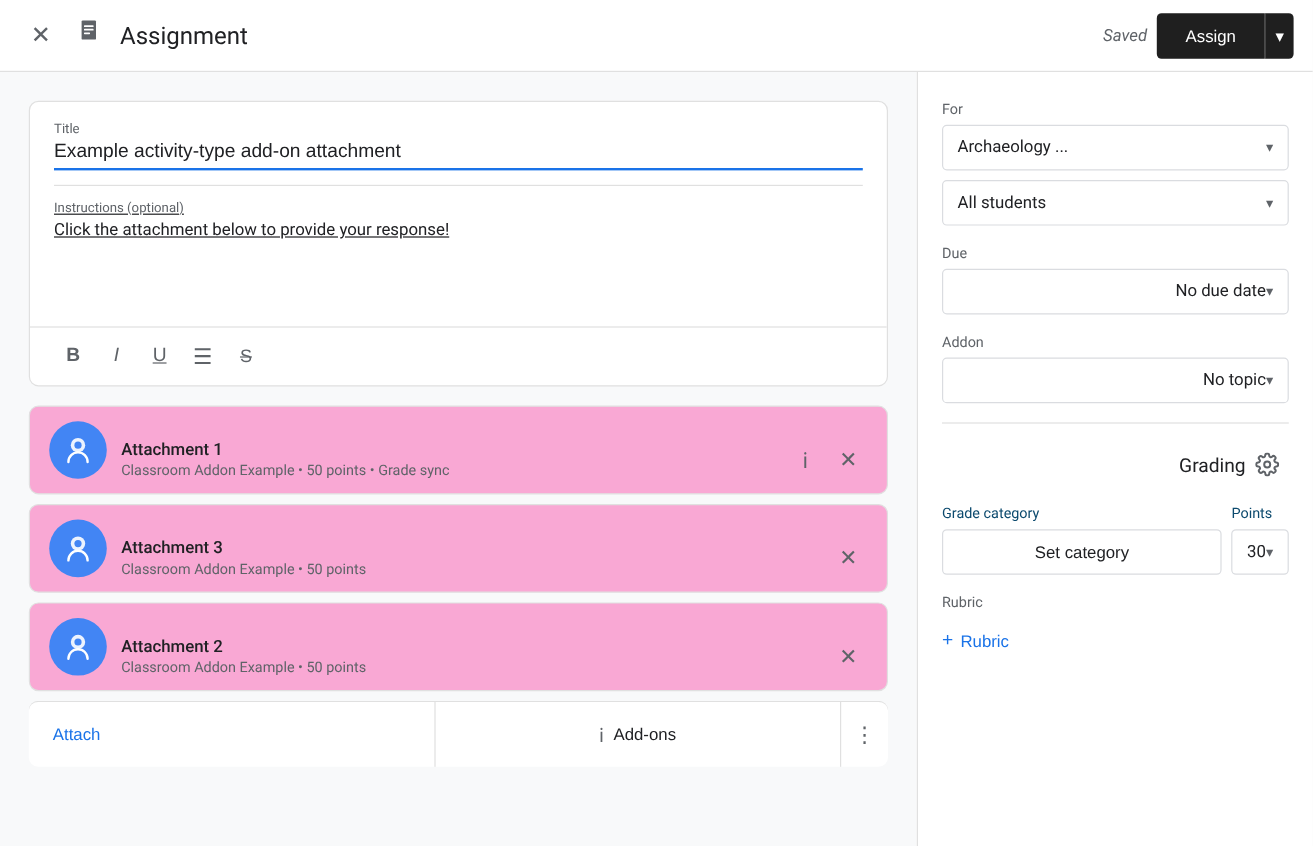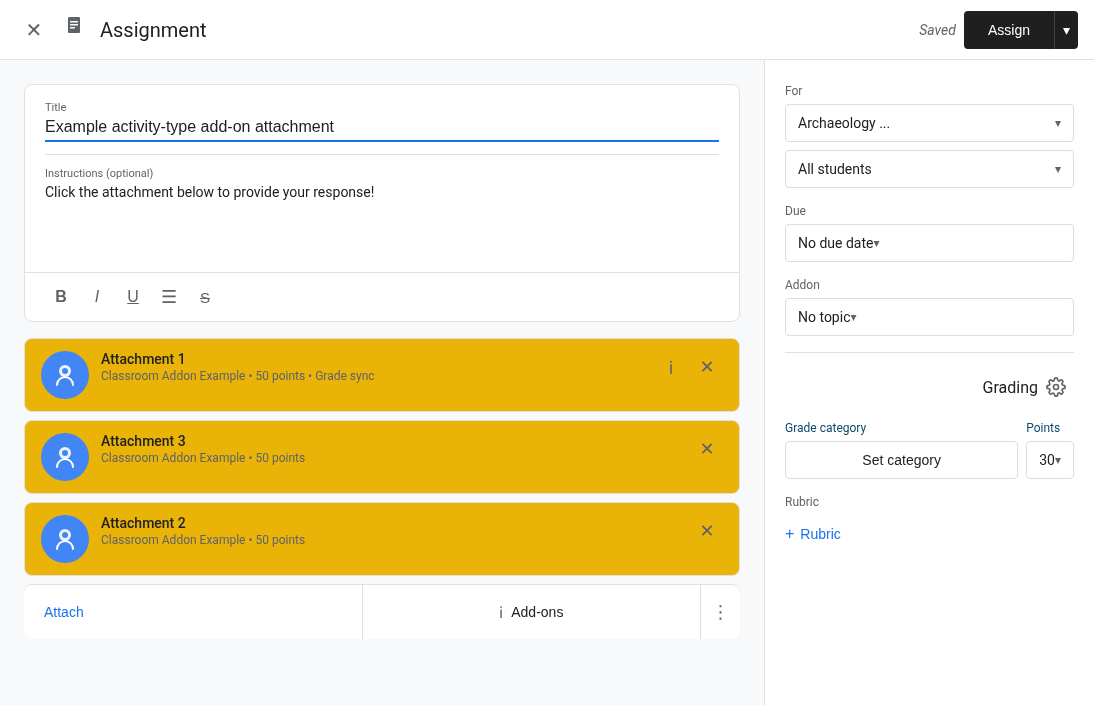--- a/index.html
+++ b/index.html
@@ -27,52 +27,52 @@
 
     
     .form-card { background: #fff; border-radius: 8px; border: 1px solid #e0e0e0; padding: 0; overflow: hidden; margin-bottom: 16px; }
 
     .title-section { padding: 16px 20px 12px; }
     .field-label { font-size: 11px; color: #5f6368; margin-bottom: 4px; }
     .title-input { width: 100%; border: none; outline: none; font-size: 16px; color: #202124; background: transparent; border-bottom: 2px solid #1a73e8; padding-bottom: 4px; }
 
     .divider { height: 1px; background: #e0e0e0; margin: 0 20px; }
 
-    .instructions-section { padding: 12px 20px 8px; }
+    .instructions-section { padding: 12px 20px 8px; text-decoration: underline; }
     .instructions-label { font-size: 11px; color: #5f6368; margin-bottom: 4px; }
     .instructions-text { font-size: 14px; color: #202124; min-height: 80px; }
 
     .toolbar { display: flex; align-items: center; gap: 4px; padding: 8px 20px; border-top: 1px solid #e0e0e0; }
     .toolbar-btn { width: 32px; height: 32px; border: none; background: none; cursor: pointer; display: flex; align-items: center; justify-content: center; border-radius: 4px; color: #5f6368; font-size: 16px; }
     .toolbar-btn.bold { font-weight: 700; }
     .toolbar-btn.italic { font-style: italic; }
     .toolbar-btn.underline { text-decoration: underline; }
 
     
-    .attachment-item { display: flex; align-items: flex-start; padding: 12px 16px; border: 1px solid #e0e0e0; border-radius: 8px; margin-bottom: 8px; background: #eab308; gap: 12px; }
+    .attachment-item { display: flex; align-items: flex-end; padding: 12px 16px; border: 1px solid #e0e0e0; border-radius: 8px; margin-bottom: 8px; background: #f9a8d4; gap: 12px; }
     .attachment-icon { width: 48px; height: 48px; border-radius: 50%; background: #4285f4; display: flex; align-items: center; justify-content: center; flex-shrink: 0; }
     .attachment-info { flex: 1; }
     .attachment-name { font-size: 14px; color: #202124; font-weight: 500; }
     .attachment-meta { font-size: 12px; color: #5f6368; margin-top: 2px; }
     .attachment-actions { display: flex; gap: 4px; }
     .icon-btn { width: 32px; height: 32px; border: none; background: none; cursor: pointer; display: flex; align-items: center; justify-content: center; border-radius: 50%; color: #5f6368; }
 
     
     .bottom-toolbar { display: flex; align-items: center; border-top: 1px solid #e0e0e0; background: #fff; border-radius: 8px; }
     .attach-btn { flex: 1; padding: 16px 20px; font-size: 14px; color: #1a73e8; font-weight: 500; border: none; background: none; cursor: pointer; text-align: left; }
     .addons-btn { flex: 1; padding: 16px 20px; display: flex; align-items: center; justify-content: center; gap: 8px; font-size: 14px; color: #202124; border: none; background: none; cursor: pointer; border-left: 1px solid #e0e0e0; }
     .more-btn { width: 40px; padding: 16px 8px; border: none; background: none; cursor: pointer; display: flex; align-items: center; justify-content: center; color: #5f6368; border-left: 1px solid #e0e0e0; }
 
     
     .right-panel { width: 330px; border-left: 1px solid #e0e0e0; overflow-y: auto; background: #fff; padding: 24px 20px; flex-shrink: 0; }
 
     .form-row { margin-bottom: 16px; }
     .form-row-label { font-size: 12px; color: #5f6368; margin-bottom: 6px; }
 
-    .dropdown-field { width: 100%; border: 1px solid #dadce0; border-radius: 4px; padding: 10px 12px; display: flex; align-items: center; justify-content: flex-start; cursor: pointer; background: #fff; font-size: 14px; color: #202124; }
+    .dropdown-field { width: 100%; border: 1px solid #dadce0; border-radius: 4px; padding: 10px 12px; display: flex; align-items: center; justify-content: flex-end; cursor: pointer; background: #fff; font-size: 14px; color: #202124; }
 
     .for-row { display: flex; gap: 8px; margin-bottom: 16px; flex-direction: column; }
     .for-dropdown { flex: 1; border: 1px solid #dadce0; border-radius: 4px; padding: 10px 12px; display: flex; align-items: center; justify-content: space-between; cursor: pointer; background: #fff; font-size: 14px; color: #202124; }
 
     .section-divider { height: 1px; background: #e0e0e0; margin: 16px 0; }
 
     .grading-header { display: flex; align-items: center; justify-content: flex-end; margin-bottom: 16px; }
     .grading-title { font-size: 16px; color: #202124; }
     .gear-btn { width: 36px; height: 36px; border: none; background: none; cursor: pointer; display: flex; align-items: center; justify-content: center; border-radius: 50%; color: #5f6368; }
 

